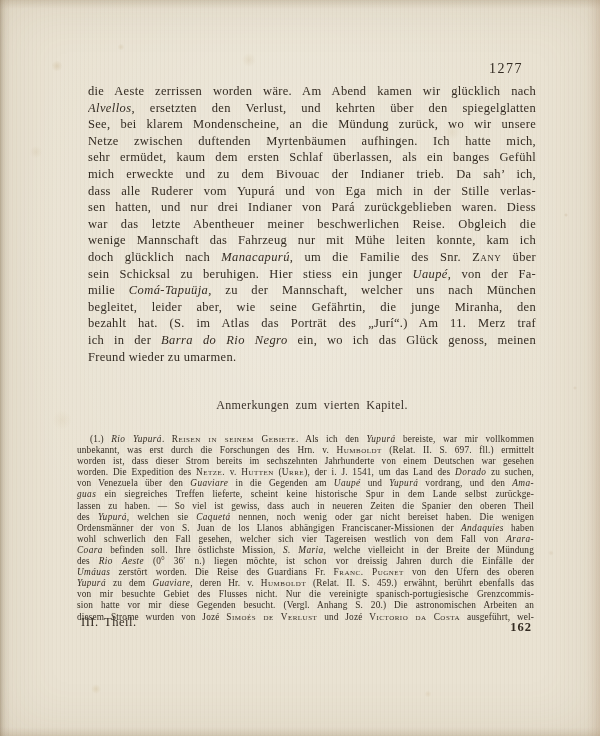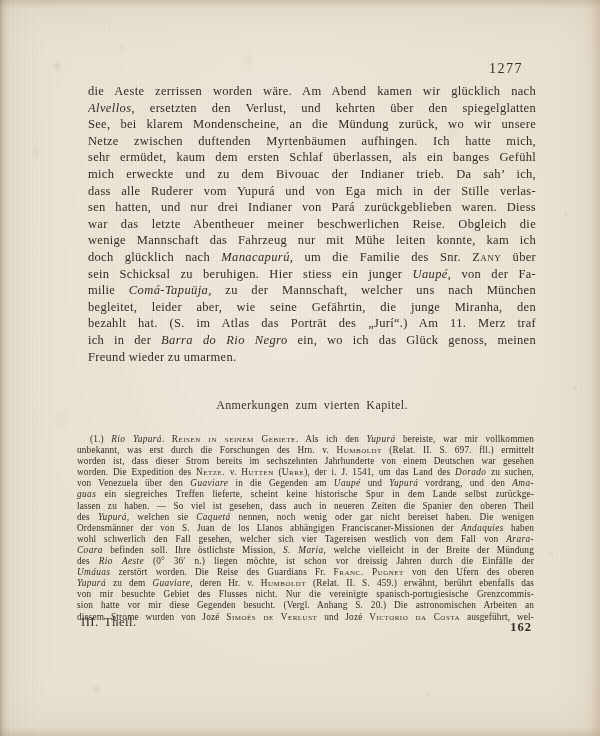--- a/index.html
+++ b/index.html
@@ -96,21 +96,21 @@
       <div class="tline" style="text-align-last: left;">Freund wieder zu umarmen.</div>
     </div>
   <div class="noteshead">Anmerkungen zum vierten Kapitel.</div>
   <div class="notes">
       <div class="tline">(1.) <i>Rio Yupurá</i>.  <span class="sc">Reisen in seinem Gebiete</span>.  Als ich den <i>Yupurá</i> bereiste, war mir vollkommen</div>
       <div class="tline">unbekannt, was erst durch die Forschungen des Hrn. v. <span class="sc">Humboldt</span> (Relat. II. S. 697. fll.) ermittelt</div>
       <div class="tline">worden ist, dass dieser Strom bereits im sechszehnten Jahrhunderte von einem Deutschen war gesehen</div>
       <div class="tline">worden.  Die Expedition des <span class="sc">Netze.</span> v. <span class="sc">Hutten</span> (<span class="sc">Urre</span>), der i. J. 1541, um das Land des <i>Dorado</i> zu suchen,</div>
       <div class="tline">von Venezuela über den <i>Guaviare</i> in die Gegenden am <i>Uaupé</i> und <i>Yupurá</i> vordrang, und den <i>Ama-</i></div>
       <div class="tline"><i>guas</i> ein siegreiches Treffen lieferte, scheint keine historische Spur in dem Lande selbst zurückge-</div>
-      <div class="tline">lassen zu haben. — So viel ist gesehen, dass auch in neueren Zeiten die Spanier den oberen Theil</div>
+      <div class="tline">lassen zu haben. — So viel ist gewiss, dass auch in neueren Zeiten die Spanier den oberen Theil</div>
       <div class="tline">des <i>Yupurá</i>, welchen sie <i>Caquetá</i> nennen, noch wenig oder gar nicht bereiset haben.  Die wenigen</div>
       <div class="tline">Ordensmänner der von S. Juan de los Llanos abhängigen Franciscaner-Missionen der <i>Andaquies</i> haben</div>
       <div class="tline">wohl schwerlich den Fall gesehen, welcher sich vier Tagereisen westlich von dem Fall von <i>Arara-</i></div>
       <div class="tline"><i>Coara</i> befinden soll.  Ihre östlichste Mission, <i>S. Maria</i>, welche vielleicht in der Breite der Mündung</div>
       <div class="tline">des <i>Rio Aeste</i> (0° 36′ n.) liegen möchte, ist schon vor dreissig Jahren durch die Einfälle der</div>
       <div class="tline"><i>Umáuas</i> zerstört worden.  Die Reise des Guardians Fr. <span class="sc">Franc. Pugnet</span> von den Ufern des oberen</div>
       <div class="tline"><i>Yupurá</i> zu dem <i>Guaviare</i>, deren Hr. v. <span class="sc">Humboldt</span> (Relat. II. S. 459.) erwähnt, berührt ebenfalls das</div>
       <div class="tline">von mir besuchte Gebiet des Flusses nicht.  Nur die vereinigte spanisch-portugiesische Grenzcommis-</div>
       <div class="tline">sion hatte vor mir diese Gegenden besucht.  (Vergl. Anhang S. 20.)  Die astronomischen Arbeiten an</div>
       <div class="tline">diesem Strome wurden von Jozé <span class="sc">Simoés de Verlust</span> und Jozé <span class="sc">Victorio da Costa</span> ausgeführt, wel-</div>

